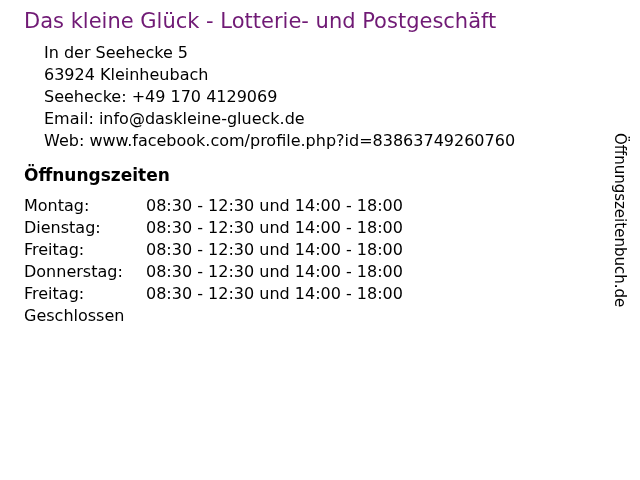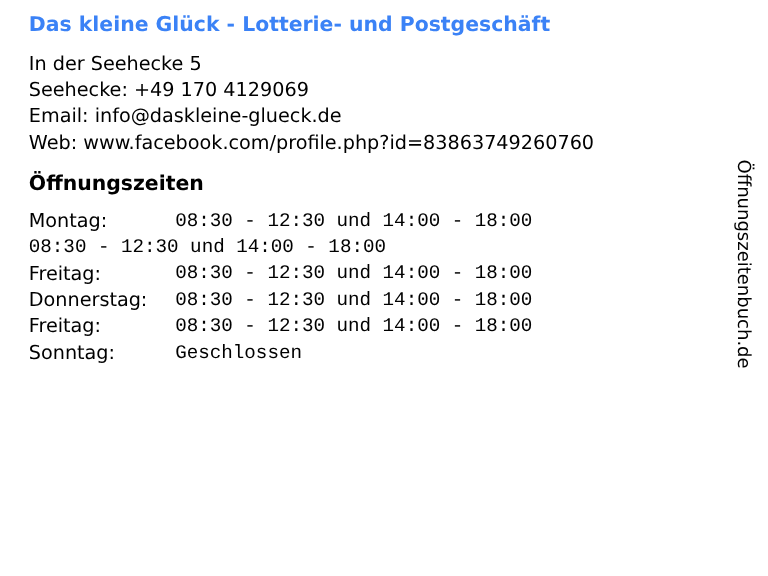--- a/index.html
+++ b/index.html
@@ -17,30 +17,31 @@
   }
   .content {
     position: absolute;
     top: 0;
     left: 24px;
     width: 560px;
   }
   .page-title {
     margin: 0;
     padding-top: 9px;
-    font-size: 17px;
+    font-size: 21px;
     line-height: 24px;
-    font-weight: bold;
-    color: #3b82f6;
+    font-weight: normal;
+    color: #701a75;
     white-space: nowrap;
   }
   .address-block {
     margin-top: 9px;
     font-size: 16px;
     line-height: 22px;
+    margin-left: 20px;
   }
   .address-block .line {
     white-space: nowrap;
   }
   .hours-heading {
     margin: 12px 0 0 0;
     font-size: 17px;
     line-height: 22px;
     font-weight: bold;
   }
@@ -52,21 +53,20 @@
   .hours-row {
     display: flex;
   }
   .hours-row .day {
     width: 122px;
     flex: 0 0 122px;
     white-space: nowrap;
   }
   .hours-row .time {
     white-space: nowrap;
-    font-family: Liberation Mono, monospace;
   }
   .vertical-brand {
     position: absolute;
     top: 133px;
     right: 12px;
     writing-mode: vertical-rl;
     text-orientation: mixed;
     font-size: 15px;
     line-height: 17px;
     color: #000000;
@@ -76,48 +76,49 @@
 </style>
 </head>
 <body>
 
 <div class="content">
 
   <h1 class="page-title">Das kleine Glück - Lotterie- und Postgeschäft</h1>
 
   <div class="address-block">
     <div class="line">In der Seehecke 5</div>
+    <div class="line">63924 Kleinheubach</div>
     <div class="line"><span>Seehecke:</span> <span>+49 170 4129069</span></div>
     <div class="line"><span>Email:</span> <span>info@daskleine-glueck.de</span></div>
     <div class="line"><span>Web:</span> <span>www.facebook.com/profile.php?id=83863749260760</span></div>
   </div>
 
   <h2 class="hours-heading">Öffnungszeiten</h2>
 
   <div class="hours-table">
     <div class="hours-row">
       <span class="day">Montag:</span>
       <span class="time">08:30 - 12:30 und 14:00 - 18:00</span>
     </div>
     <div class="hours-row">
+      <span class="day">Dienstag:</span>
       <span class="time">08:30 - 12:30 und 14:00 - 18:00</span>
     </div>
     <div class="hours-row">
       <span class="day">Freitag:</span>
       <span class="time">08:30 - 12:30 und 14:00 - 18:00</span>
     </div>
     <div class="hours-row">
       <span class="day">Donnerstag:</span>
       <span class="time">08:30 - 12:30 und 14:00 - 18:00</span>
     </div>
     <div class="hours-row">
       <span class="day">Freitag:</span>
       <span class="time">08:30 - 12:30 und 14:00 - 18:00</span>
     </div>
     <div class="hours-row">
-      <span class="day">Sonntag:</span>
       <span class="time">Geschlossen</span>
     </div>
   </div>
 
 </div>
 
 <a href="#" class="vertical-brand">Öffnungszeitenbuch.de</a>
 
 </body></html>

